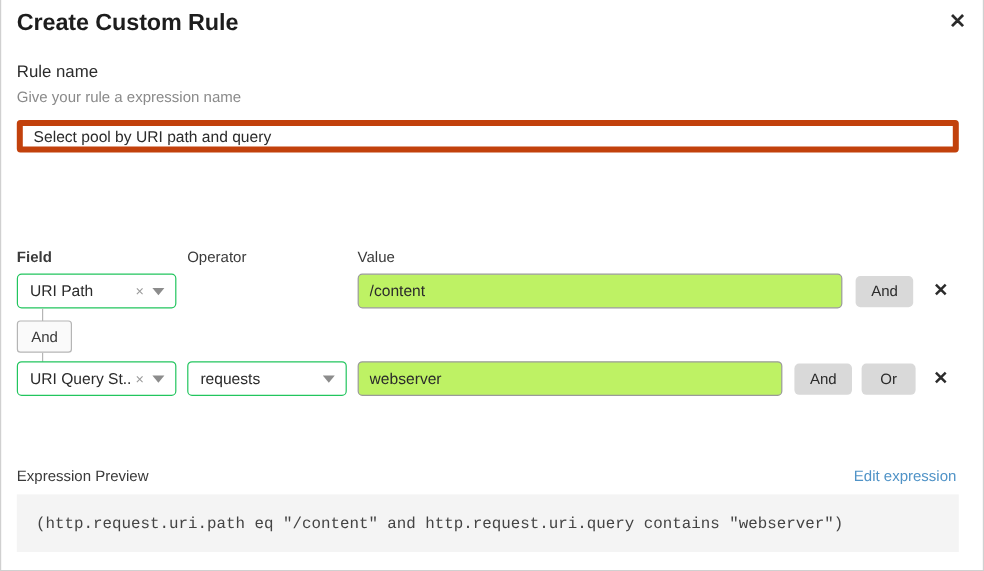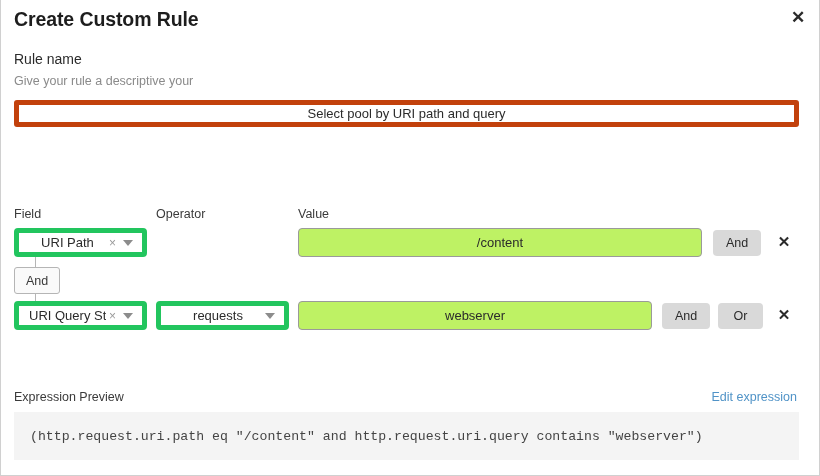--- a/index.html
+++ b/index.html
@@ -1,15 +1,15 @@
 <!DOCTYPE html>
 <html><head>
 <meta charset="utf-8">
 <style>
-  * { box-sizing: border-box; text-align: center; }
+  * { box-sizing: border-box; }
   html, body {
     margin: 0; padding: 0;
     background: #ffffff;
   }
   body {
     width: 820px; height: 476px;
     font-family: "Liberation Sans", sans-serif;
     color: #1d1d1d;
     overflow: hidden;
   }
@@ -76,33 +76,33 @@
     font-weight: bold;
     color: #1d1d1d;
   }
   
   .col-head {
     position: absolute;
     top: 207px;
     font-size: 12.5px;
     color: #3a3a3a;
   }
-  .col-head.field    { left: 13px; }
+  .col-head.field    { left: 13px; font-weight: bold; }
   .col-head.operator { left: 155px; }
   .col-head.value    { left: 297px; }
 
   
   .cond-row { position: absolute; left: 0; width: 820px; height: 30px; }
   .cond-row.r1 { top: 228px; }
   .cond-row.r2 { top: 301px; }
 
   .select-box {
     position: absolute;
     height: 29px;
-    border: 5px solid #22c55e;
+    border: 1px solid #22c55e;
     border-radius: 4px;
     background: #fff;
     display: flex;
     align-items: center;
     padding: 0 7px 0 10px;
     font-size: 13px;
     color: #2b2b2b;
     cursor: pointer;
     white-space: nowrap;
     overflow: hidden;
@@ -228,21 +228,21 @@
 </style>
 </head>
 <body>
 
 <div class="panel">
 
   <div class="title">Create Custom Rule</div>
   <button class="close-btn">✕</button>
 
   <div class="rule-name-label">Rule name</div>
-  <div class="rule-name-help">Give your rule a descriptive your</div>
+  <div class="rule-name-help">Give your rule a expression name</div>
   <input class="rule-name-input" type="text" value="Select pool by URI path and query" style="">
 
 
   <div class="col-head field">Field</div>
   <div class="col-head operator">Operator</div>
   <div class="col-head value">Value</div>
 
   <div class="cond-row r1">
     <div class="select-box field-select">
       <span class="sel-text">URI Path</span>

